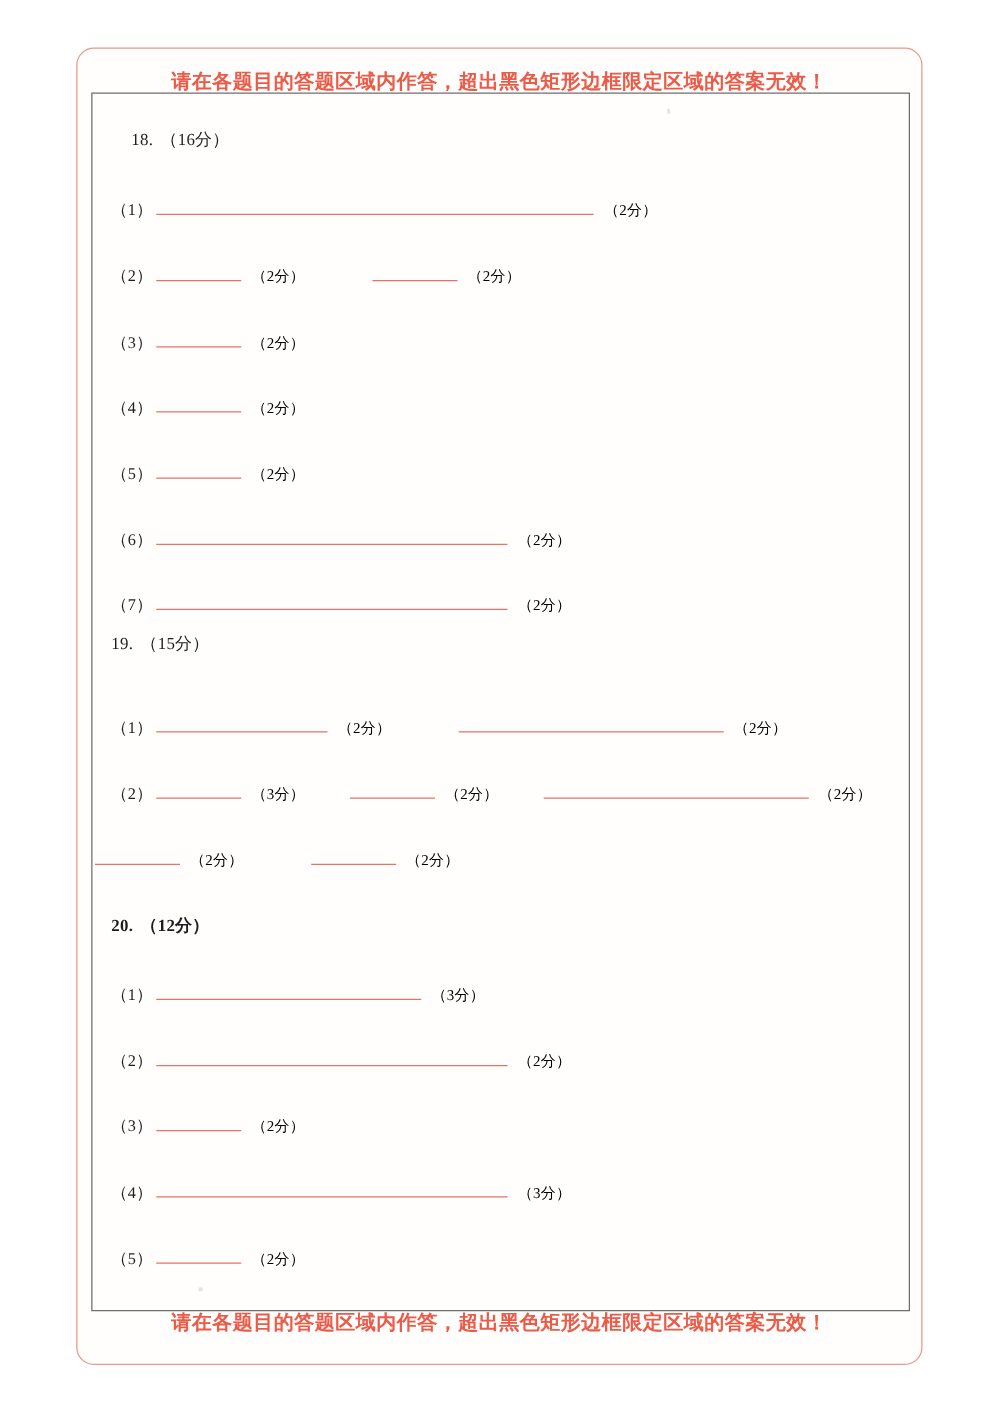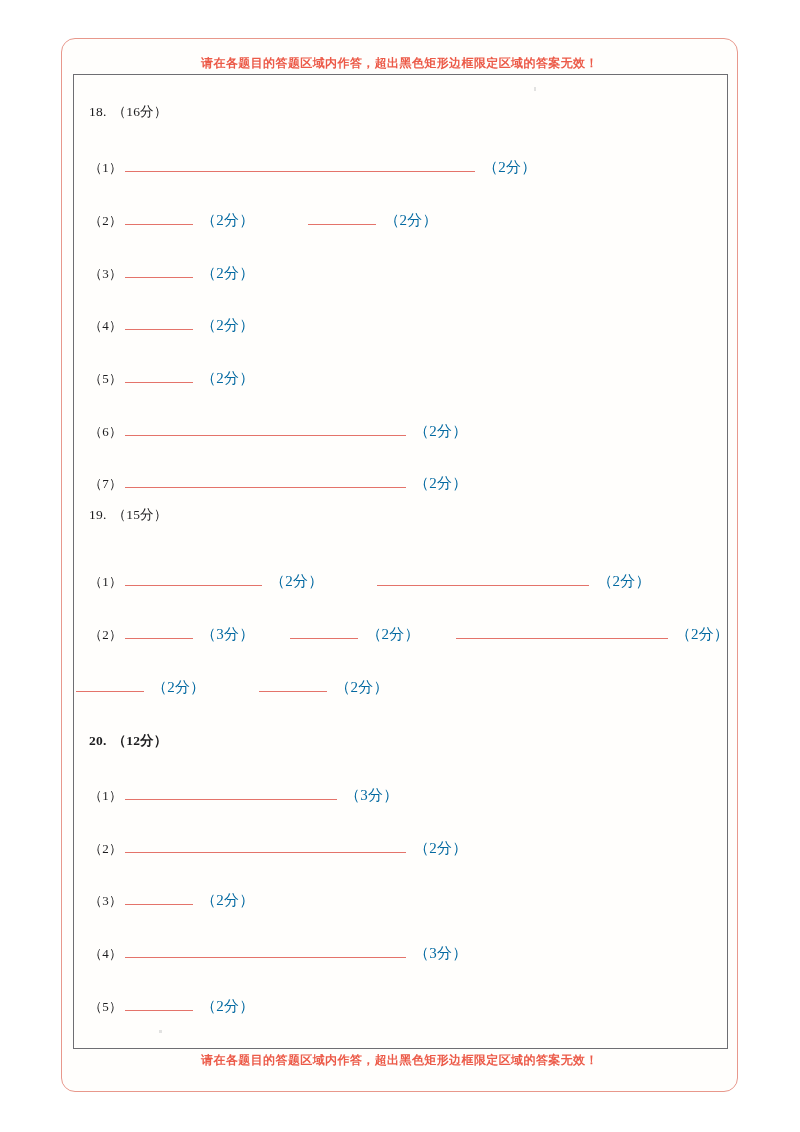--- a/index.html
+++ b/index.html
@@ -30,21 +30,21 @@
     background: #fffefc;
   }
 
   
   .warning-banner {
     position: absolute;
     left: 0;
     width: 100%;
     text-align: center;
     color: #ec5a48;
-    font-size: 12px;
+    font-size: 16px;
     font-weight: bold;
     letter-spacing: 0.4px;
     font-family: "DejaVu Sans", "Liberation Sans", sans-serif;
     white-space: nowrap;
   }
   #warning-top    { top: 16px; }
   #warning-bottom { bottom: 22px; }
 
   
   #answer-region {
@@ -90,22 +90,22 @@
   
   .blank-line {
     display: inline-block;
     border-bottom: 1.3px solid #e4736a;
     height: 13px;
     margin: 0 2px;
     vertical-align: bottom;
   }
 
   .marks {
-    font-size: 15px;
-    color: #0369a1;
+    font-size: 12px;
+    color: #000000;
     margin-left: 6px;
     letter-spacing: 0.2px;
   }
   .gap-md  { display: inline-block; width: 34px; }
   .gap-lg  { display: inline-block; width: 52px; }
 
   
   .speck {
     position: absolute;
     background: #cfcfcf;
@@ -120,21 +120,21 @@
 
 <div id="answer-sheet-frame">
 
   <div class="warning-banner" id="warning-top">请在各题目的答题区域内作答，超出黑色矩形边框限定区域的答案无效！</div>
 
   <div id="answer-region">
     <div class="speck" style="left:460px; top:12px; width:2px; height:4px;"></div>
     <div class="speck" style="left:85px; top:955px; width:3px; height:3px;"></div>
     <div id="questions-host">
         <div class="question-block">
-          <div class="question-heading" style="top: 28px;"><span class="qnum">18.</span><span>（16分）</span></div>
+          <div class="question-heading" style="top: 28px; margin-left: 16px;"><span class="qnum">18.</span><span>（16分）</span></div>
           <div class="answer-row" style="top: 83px;">
             <span class="row-label">（1）</span>
             <span class="blank-line" style="width: 350px;"></span>
             <span class="marks">（2分）</span>
           </div>
           <div class="answer-row" style="top: 136px;">
             <span class="row-label">（2）</span>
             <span class="blank-line" style="width: 68px;"></span>
             <span class="marks">（2分）</span>
             <span class="gap-lg"></span>

